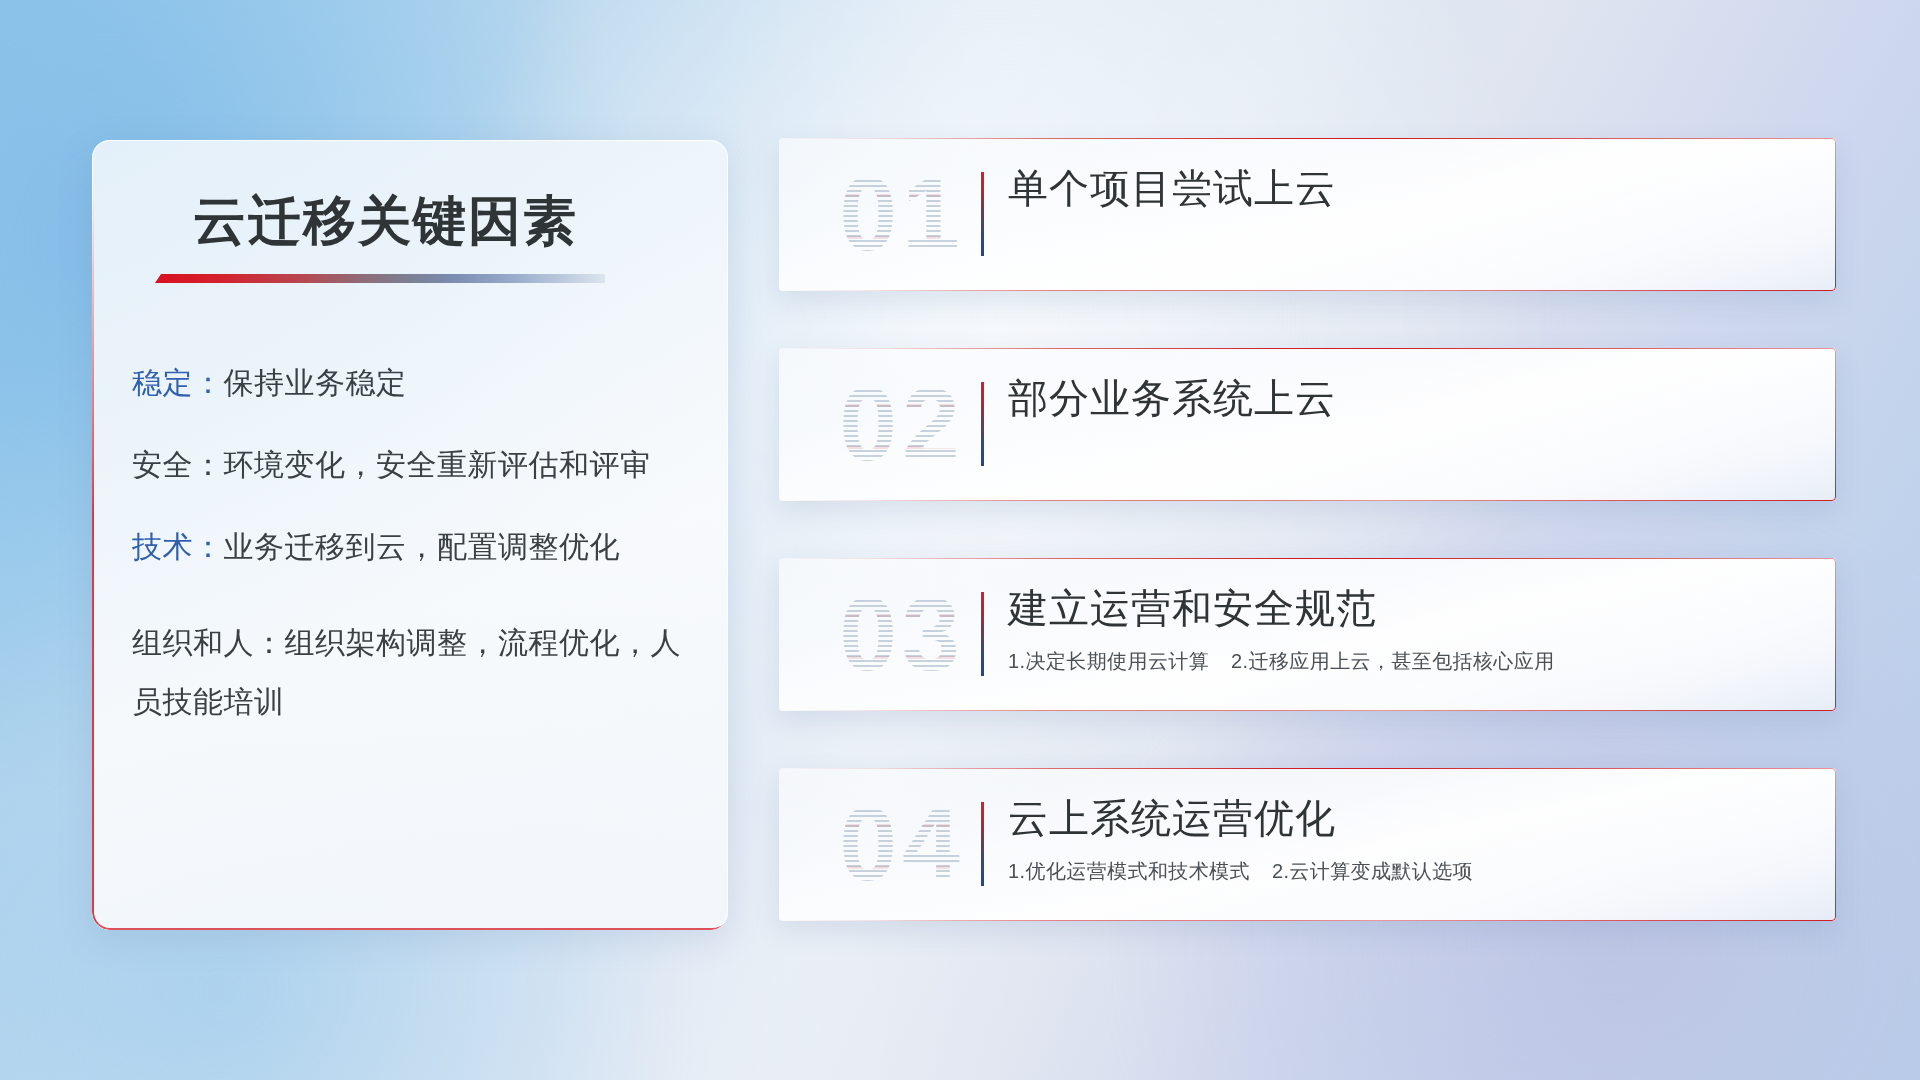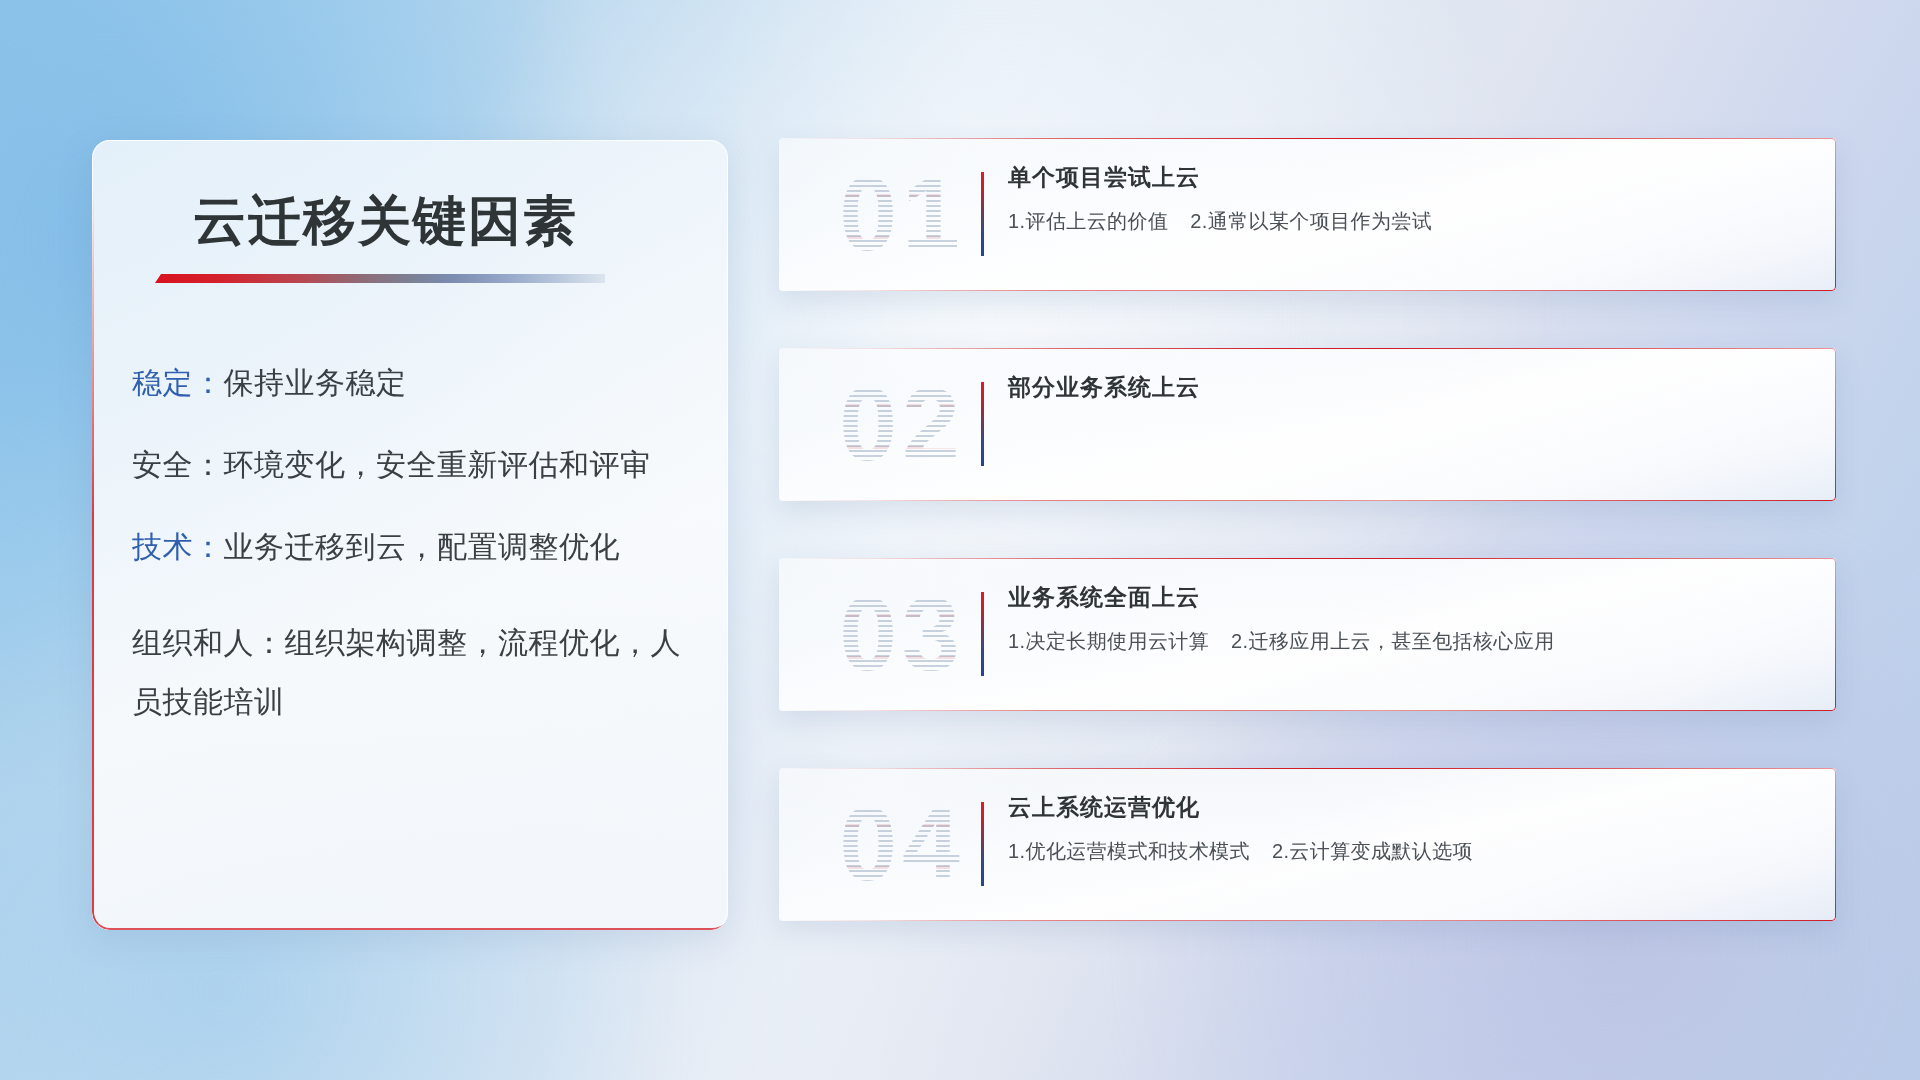--- a/index.html
+++ b/index.html
@@ -239,22 +239,22 @@
     background: linear-gradient(180deg, #e01b24 0%, #c02230 20%, #6b3c55 48%, #2f4a86 74%, #24458e 100%);
   }
 
   .step-body {
     position: absolute;
     left: 229px;
     top: 26px;
     right: 24px;
   }
   .step-title {
-    font-size: 23px;
-    font-weight: 700;
+    font-size: 40px;
+    font-weight: 400;
     color: #2f3437;
     letter-spacing: 1px;
     line-height: 1.2;
     white-space: nowrap;
   }
   .step-desc {
     margin-top: 16px;
     font-size: 20px;
     color: #4a5055;
     letter-spacing: 0.4px;
@@ -302,23 +302,20 @@
   <div class="steps">
 
     <div class="step">
       <div class="step-outline"></div>
       <div class="step-sheen"></div>
       <div class="step-num">01</div>
       <div class="step-num-tint">01</div>
       <div class="step-divider"></div>
       <div class="step-body">
         <div class="step-title">单个项目尝试上云</div>
-        <div class="step-desc">
-          <span>1.评估上云的价值</span><span class="gap"></span><span>2.通常以某个项目作为尝试</span>
-        </div>
       </div>
     </div>
 
     <div class="step">
       <div class="step-outline"></div>
       <div class="step-sheen"></div>
       <div class="step-num">02</div>
       <div class="step-num-tint">02</div>
       <div class="step-divider"></div>
       <div class="step-body">
@@ -326,21 +323,21 @@
       </div>
     </div>
 
     <div class="step">
       <div class="step-outline"></div>
       <div class="step-sheen"></div>
       <div class="step-num">03</div>
       <div class="step-num-tint">03</div>
       <div class="step-divider"></div>
       <div class="step-body">
-        <div class="step-title">业务系统全面上云</div>
+        <div class="step-title">建立运营和安全规范</div>
         <div class="step-desc">
           <span>1.决定长期使用云计算</span><span class="gap"></span><span>2.迁移应用上云，甚至包括核心应用</span>
         </div>
       </div>
     </div>
 
     <div class="step">
       <div class="step-outline"></div>
       <div class="step-sheen"></div>
       <div class="step-num">04</div>

